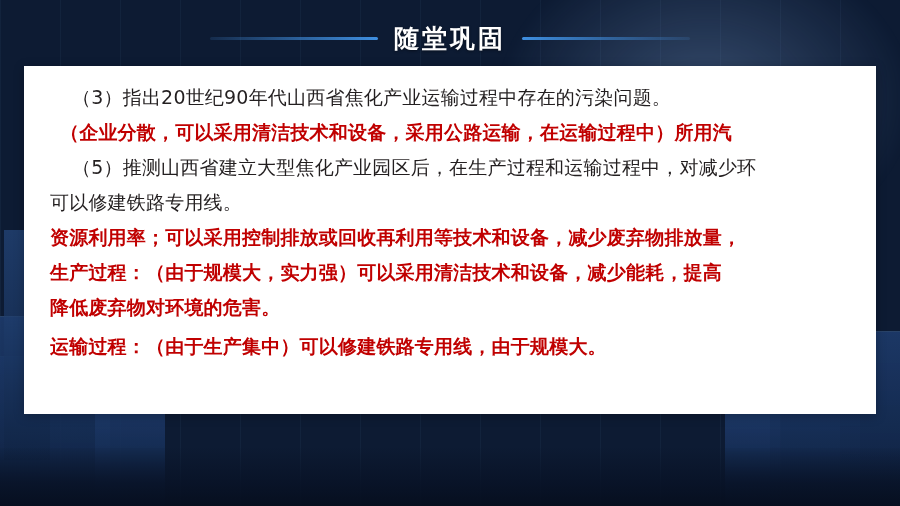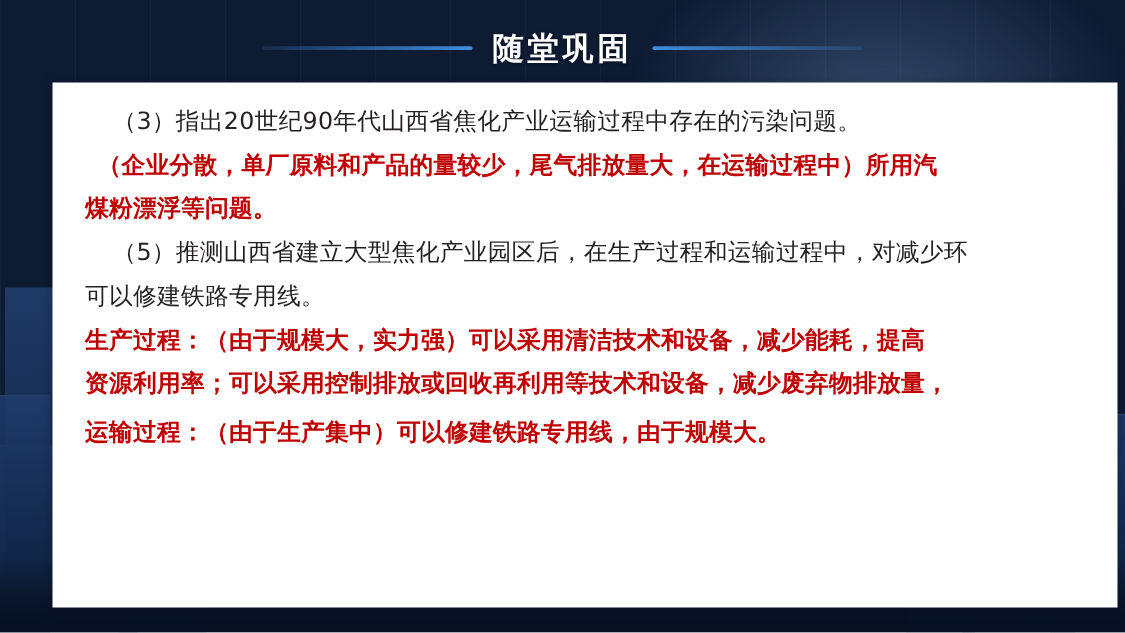--- a/index.html
+++ b/index.html
@@ -113,25 +113,24 @@
     text-shadow: 0 1px 3px rgba(0,0,0,0.45);
     white-space: nowrap;
   }
 
   
   .card {
     position: absolute;
     left: 24px;
     top: 66px;
     width: 852px;
-    height: 420px;
+    height: 348px;
     background: #ffffff;
     box-shadow: 0 2px 10px rgba(0,0,0,0.25);
     padding: 14px 26px 10px 26px;
-    margin-left: 18px;
   }
 
   .line {
     font-family: "DejaVu Sans", "Liberation Sans", sans-serif;
     font-size: 19px;
     line-height: 35px;
     color: #231f20;
     letter-spacing: 0.2px;
     white-space: nowrap;
   }
@@ -169,27 +168,27 @@
   <div class="title-wrap">
     <div class="title-rule left"></div>
     <div class="title-text">随堂巩固</div>
     <div class="title-rule right"></div>
   </div>
 
   <div class="card">
 
     <div class="line q">（3）指出20世纪90年代山西省焦化产业运输过程中存在的污染问题。</div>
 
-    <div class="line ans indent">（企业分散，单厂原料和产品的量较少，尾气排放量大，在运输过程中）所用汽</div>
-    <div class="line ans-cont">煤粉漂浮等问题。</div>
+    <div class="line ans indent">（企业分散，可以采用清洁技术和设备，采用公路运输，在运输过程中）所用汽</div>
 
     <div class="line q">（5）推测山西省建立大型焦化产业园区后，在生产过程和运输过程中，对减少环</div>
     <div class="line">可以修建铁路专用线。</div>
 
+    <div class="line ans-cont">资源利用率；可以采用控制排放或回收再利用等技术和设备，减少废弃物排放量，</div>
     <div class="line ans-cont">生产过程：（由于规模大，实力强）可以采用清洁技术和设备，减少能耗，提高</div>
-    <div class="line ans-cont">资源利用率；可以采用控制排放或回收再利用等技术和设备，减少废弃物排放量，</div>
+    <div class="line ans-cont">降低废弃物对环境的危害。</div>
 
     <div class="spacer-4"></div>
 
     <div class="line ans-cont">运输过程：（由于生产集中）可以修建铁路专用线，由于规模大。</div>
 
   </div>
 </div>
 
 </body></html>

